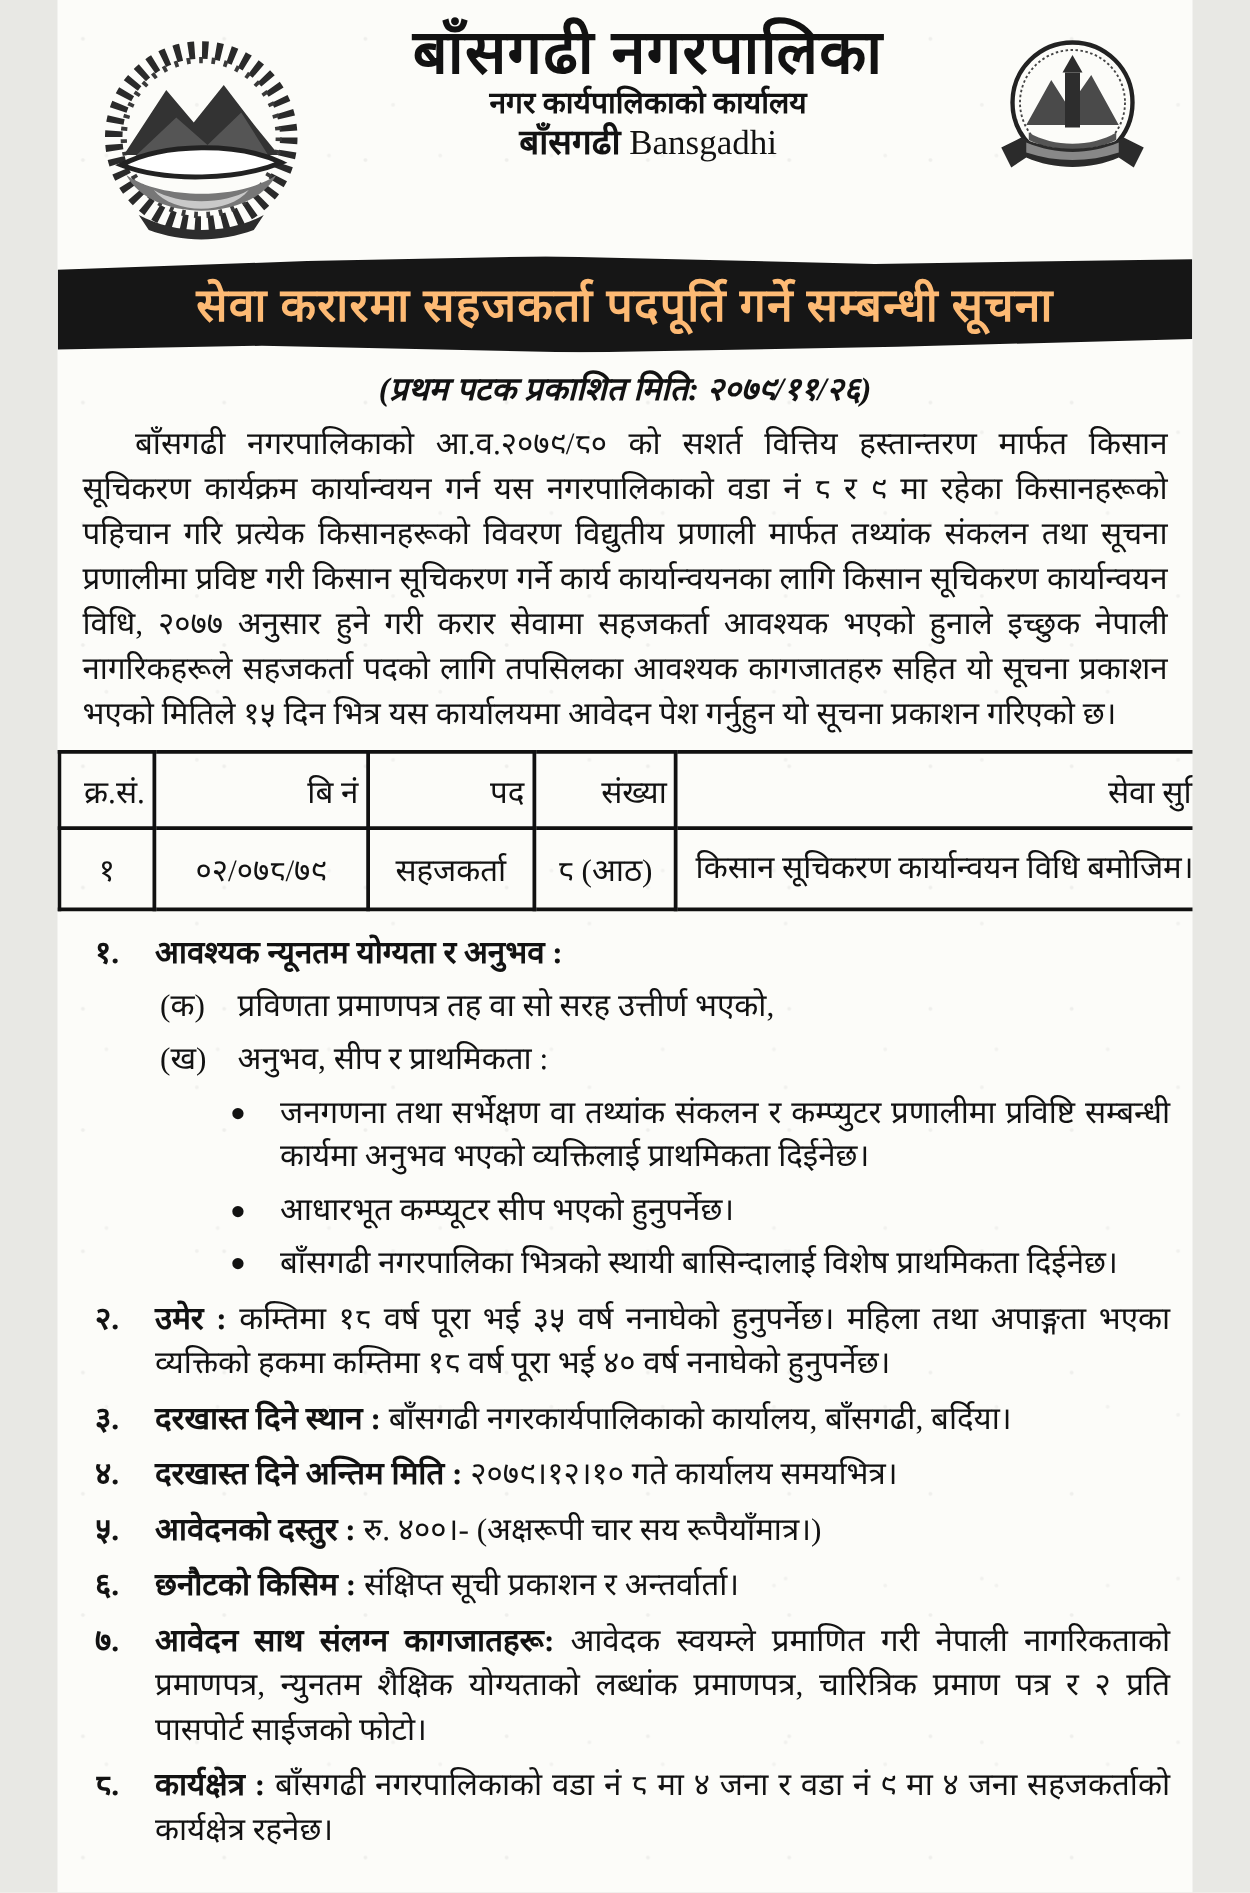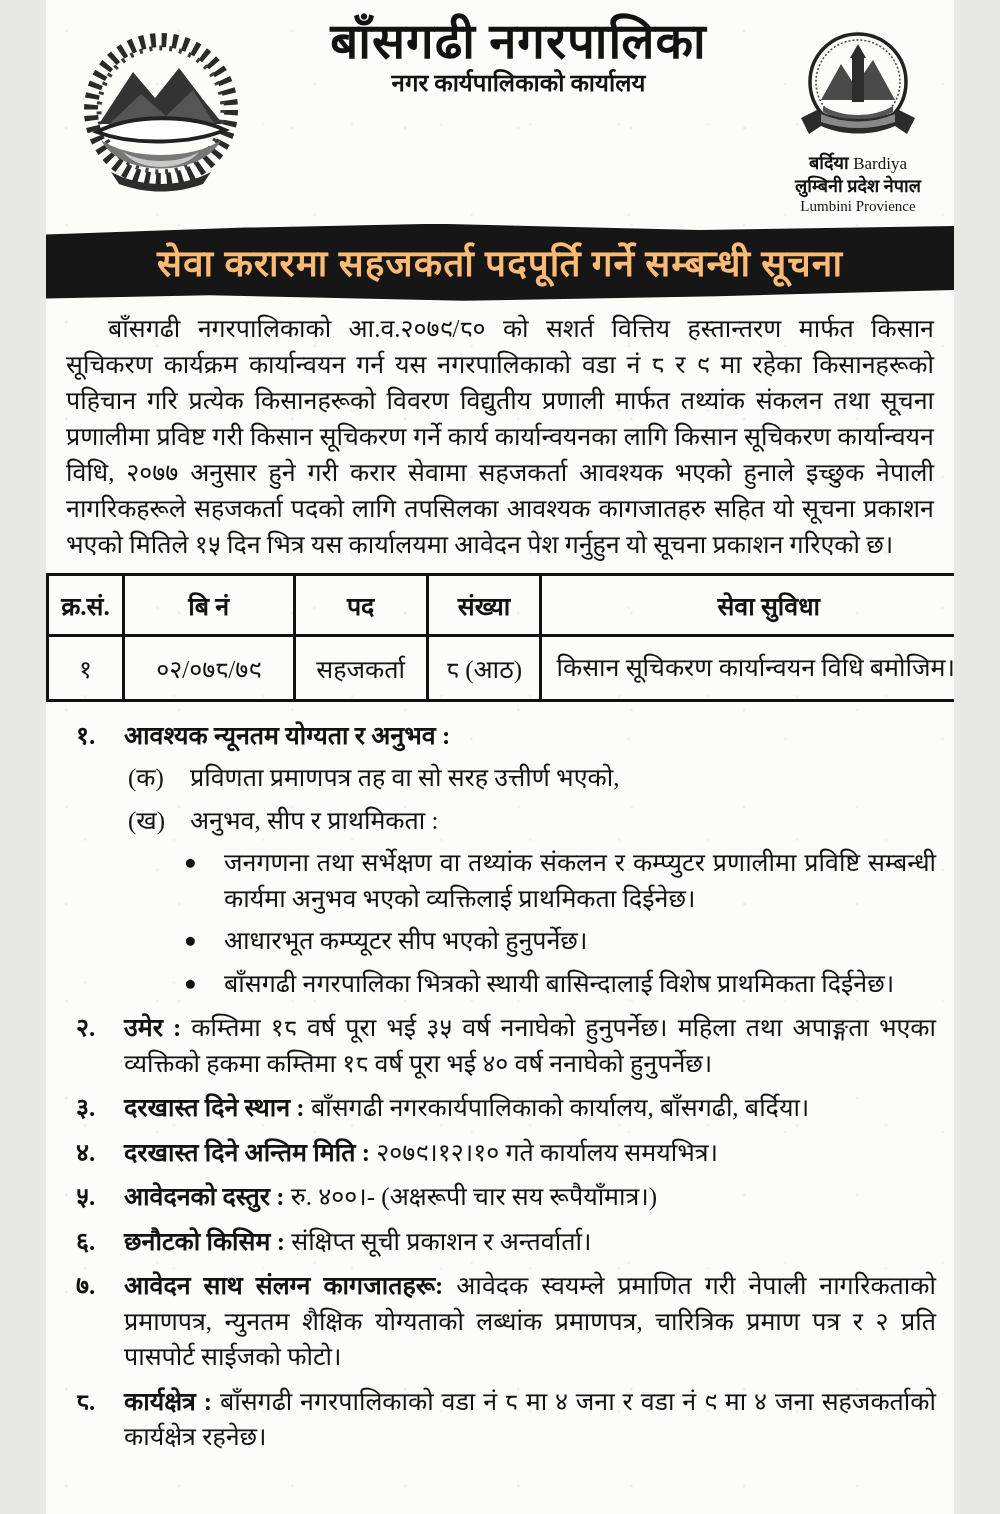--- a/index.html
+++ b/index.html
@@ -84,21 +84,21 @@
   table.notice-table {
     width: 952px;
     margin: 10px auto 0 auto;
     border-collapse: collapse;
     font-size: 25px;
   }
   .notice-table th, .notice-table td {
     border: 3px solid #111;
     padding: 8px 10px;
   }
-  .notice-table th { font-weight: bold; text-align: center; padding: 12px 6px; }
+  .notice-table th { font-weight: normal; text-align: right; padding: 12px 6px; }
   .notice-table td { text-align: center; padding: 14px 6px; }
   .notice-table td.left { text-align: left; padding-left: 14px; line-height: 1.35; }
   .col-sn { width: 8%; } .col-ad { width: 18%; } .col-post { width: 14%; }
   .col-cnt { width: 12%; } .col-fac { width: 48%; }
 
   
   .list { margin: 16px 18px 0 30px; font-size: 25px; line-height: 1.42; }
   .li { display: flex; margin-top: 9px; }
   .li .num { width: 48px; flex: 0 0 48px; font-weight: bold; }
   .li .txt { flex: 1; text-align: justify; }
@@ -132,51 +132,48 @@
         <path d="M30 108 C58 128, 122 128, 150 108 C130 146, 50 146, 30 108 Z" fill="#777"></path>
         <path d="M52 120 C72 132, 108 132, 128 120 C112 140, 68 140, 52 120 Z" fill="#c9c9c9"></path>
 
         <path d="M40 140 C70 156, 110 156, 140 140 L132 152 C105 162, 75 162, 48 152 Z" fill="#2d2d2d"></path>
       </svg>
     </div>
 
     <div class="head-center">
       <div class="t-muni-np">बाँसगढी नगरपालिका</div>
       <div class="t-office-np">नगर कार्यपालिकाको कार्यालय</div>
+      <div class="t-place">
+        <span class="np">बाँसगढी</span>
+        <span class="en">Bansgadhi</span>
+      </div>
     </div>
 
     <div class="logo-right">
       <svg class="seal-svg" width="150" height="120" viewBox="0 0 150 120" style="margin:0 auto;">
 
         <circle cx="75" cy="52" r="48" fill="none" stroke="#222" stroke-width="3.5"></circle>
         <circle cx="75" cy="52" r="42" fill="none" stroke="#444" stroke-width="1.5" stroke-dasharray="2 2"></circle>
 
         <path d="M38 70 L58 34 L72 56 L90 30 L112 70 Z" fill="#4a4a4a"></path>
         <rect x="69" y="28" width="12" height="44" fill="#2d2d2d"></rect>
         <path d="M67 28 L75 14 L83 28 Z" fill="#2d2d2d"></path>
         <path d="M40 76 C60 88, 90 88, 110 76 L110 82 C90 92, 60 92, 40 82 Z" fill="#555"></path>
 
         <path d="M18 88 L34 80 C60 92, 90 92, 116 80 L132 88 L124 104 L112 96 C90 106, 60 106, 38 96 L26 104 Z" fill="#2b2b2b"></path>
         <path d="M38 84 C62 94, 88 94, 112 84 L112 92 C88 100, 62 100, 38 92 Z" fill="#888"></path>
       </svg>
-      <div class="seal-caption">
-        <div class="seal-line1">
-          <span>बर्दिया</span>
-          <span class="en">Bardiya</span>
-        </div>
-        <div class="seal-line2">लुम्बिनी प्रदेश नेपाल</div>
-        <div class="seal-line3">Lumbini Provience</div>
-      </div>
     </div>
   </div>
 
   <div class="banner-wrap">
     <div class="banner">सेवा करारमा सहजकर्ता पदपूर्ति गर्ने सम्बन्धी सूचना</div>
   </div>
 
+  <div class="pub-line">(प्रथम पटक प्रकाशित मिति: २०७९/११/२६)</div>
 
   <p class="body-par">बाँसगढी नगरपालिकाको आ.व.२०७९/८० को सशर्त वित्तिय हस्तान्तरण मार्फत किसान सूचिकरण कार्यक्रम कार्यान्वयन गर्न यस नगरपालिकाको वडा नं ८ र ९ मा रहेका किसानहरूको पहिचान गरि प्रत्येक किसानहरूको विवरण विद्युतीय प्रणाली मार्फत तथ्यांक संकलन तथा सूचना प्रणालीमा प्रविष्ट गरी किसान सूचिकरण गर्ने कार्य कार्यान्वयनका लागि किसान सूचिकरण कार्यान्वयन विधि, २०७७ अनुसार हुने गरी करार सेवामा सहजकर्ता आवश्यक भएको हुनाले इच्छुक नेपाली नागरिकहरूले सहजकर्ता पदको लागि तपसिलका आवश्यक कागजातहरु सहित यो सूचना प्रकाशन भएको मितिले १५ दिन भित्र यस कार्यालयमा आवेदन पेश गर्नुहुन यो सूचना प्रकाशन गरिएको छ।</p>
 
 
   <table class="notice-table">
     <colgroup>
       <col class="col-sn">
         <col class="col-ad">
         <col class="col-post">
         <col class="col-cnt">

